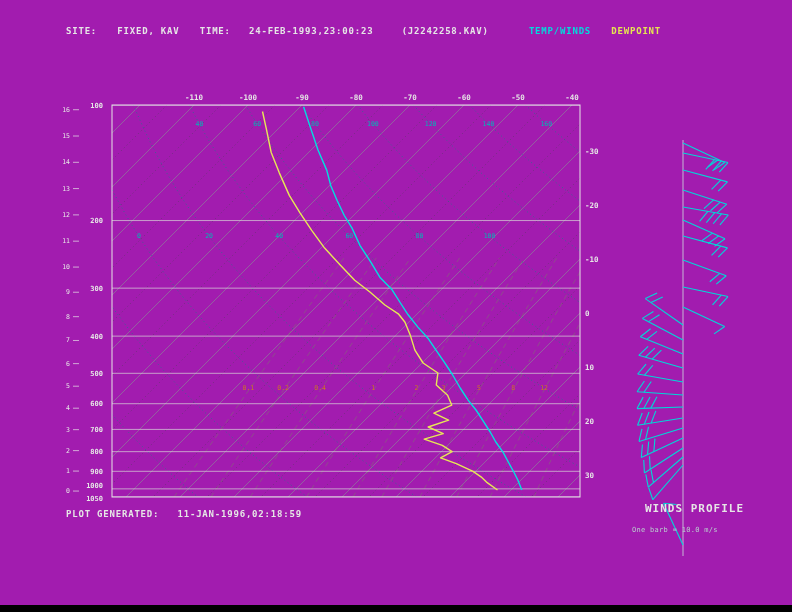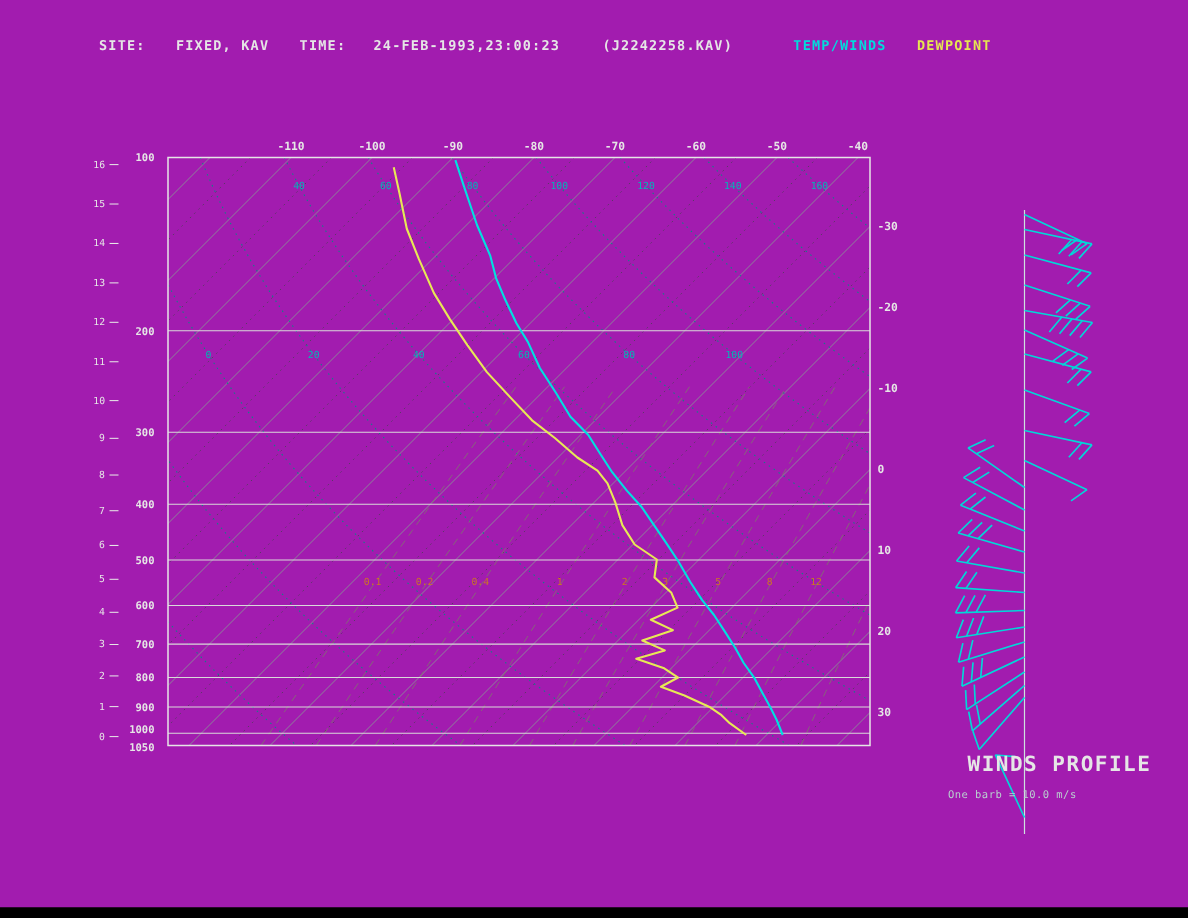--- a/index.html
+++ b/index.html
@@ -5,21 +5,21 @@
   html,body{margin:0;padding:0;background:#000;}
   .screen{position:relative;width:792px;height:605px;background:#a21caf;overflow:hidden;
           font-family:"DejaVu Sans Mono",monospace;}
   .hdr{position:absolute;left:66px;top:26px;font-size:9px;font-weight:bold;
        letter-spacing:.8px;color:#e6e6e6;white-space:nowrap;}
   .hdr span{display:inline-block;}
   .cyan{color:#00dcdc;}
   .yellow{color:#e6e650;}
   .ftr{position:absolute;left:66px;top:509px;font-size:9px;font-weight:bold;
        letter-spacing:.8px;color:#e6e6e6;white-space:nowrap;}
-  .winds-title{position:absolute;left:645px;top:502px;font-size:14px;font-weight:bold;
+  .winds-title{position:absolute;left:645px;top:502px;font-size:11px;font-weight:bold;
        letter-spacing:1px;color:#e6e6e6;}
   .winds-legend{position:absolute;left:632px;top:526px;font-size:7px;
        letter-spacing:.3px;color:#b9cfcf;}
   svg{position:absolute;left:0;top:0;}
   .gap-s{margin-right:14px;} .gap-m{margin-right:22px;} .gap-l{margin-right:34px;}
   .gap-x{margin-right:12px;}
 </style>
 </head>
 <body>
 
@@ -290,14 +290,18 @@
         <line x1="683" y1="465" x2="652.8212846664367" y2="499.7166406902475" stroke="#00d8d8" stroke-width="1.1"></line>
         <line x1="652.8212846664367" y1="499.7166406902475" x2="648.5889588586612" y2="487.4248784790413" stroke="#00d8d8" stroke-width="1.1"></line>
         <line x1="683" y1="545" x2="663.5595599599278" y2="503.3098417963141" stroke="#00d8d8" stroke-width="1.1"></line>
         <line x1="663.5595599599278" y1="503.3098417963141" x2="676.5100854858559" y2="504.4429298786292" stroke="#00d8d8" stroke-width="1.1"></line>
       </g>
     </svg>
 
   <div class="winds-title">WINDS PROFILE</div>
   <div class="winds-legend">One barb = 10.0 m/s</div>
 
+  <div class="ftr">
+    <span class="gap-x">PLOT GENERATED:</span>
+    <span>11-JAN-1996,02:18:59</span>
+  </div>
 
 </div>
 
 </body></html>

